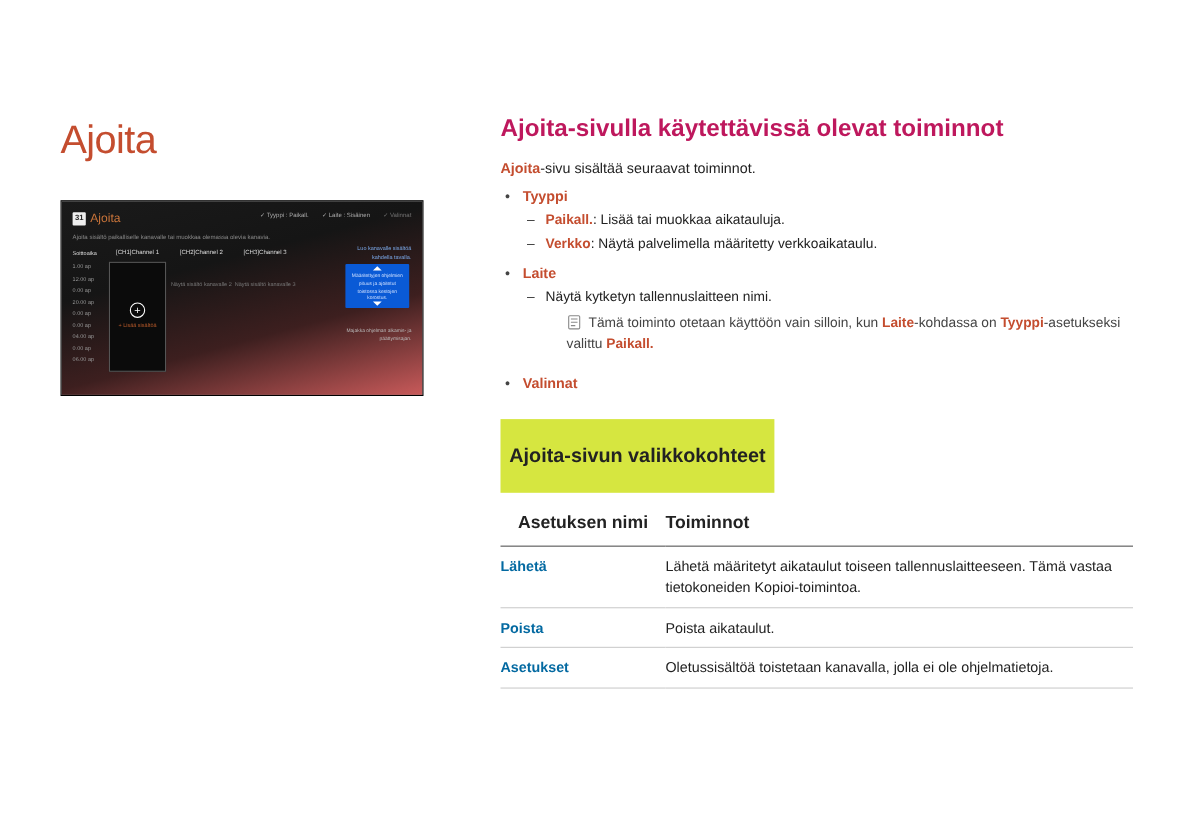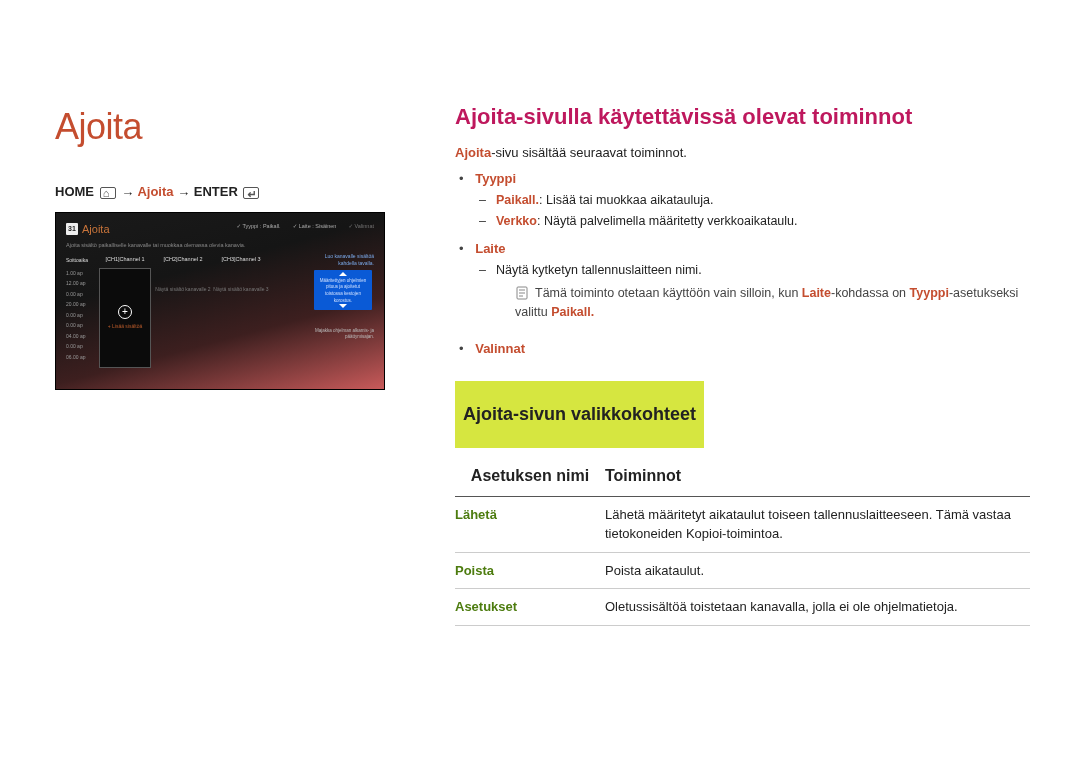--- a/index.html
+++ b/index.html
@@ -104,37 +104,28 @@
     background:#d6e640;
     font-size:18px;
     font-weight:600;
     padding:20px 8px;
     margin:8px 0 10px 0;
   }
   table.opts { width:100%; border-collapse:collapse; font-size:13px;}
   table.opts th { text-align:left; font-size:16px; font-weight:600; padding:6px 0 8px 0; border-bottom:1px solid #555;}
   table.opts th:first-child { width:150px;text-align:center;}
   table.opts td { padding:8px 6px 8px 0; border-bottom:1px solid #ccc; vertical-align:top;}
-  table.opts td.name { color:#4d7c0f; font-weight:700;}
+  table.opts td.name { color:#0369a1; font-weight:700;}
 </style>
 </head>
 <body>
 
 <div class="page">
   <div class="left-col">
     <h1 class="title">Ajoita</h1>
-    <div class="breadcrumb">
-      <span>HOME</span>
-      <span class="home-icon"></span>
-      <span>→</span>
-      <span class="accent">Ajoita</span>
-      <span>→</span>
-      <span>ENTER</span>
-      <span class="enter-icon"></span>
-    </div>
 
     <div class="shot">
       <div class="shot-header">
         <div class="cal-icon">31</div>
         <div class="shot-title">Ajoita</div>
       </div>
       <div class="shot-topright">
         <span>Tyyppi : Paikall.</span>
         <span>Laite : Sisäinen</span>
         <span style="opacity:.6">Valinnat</span>

